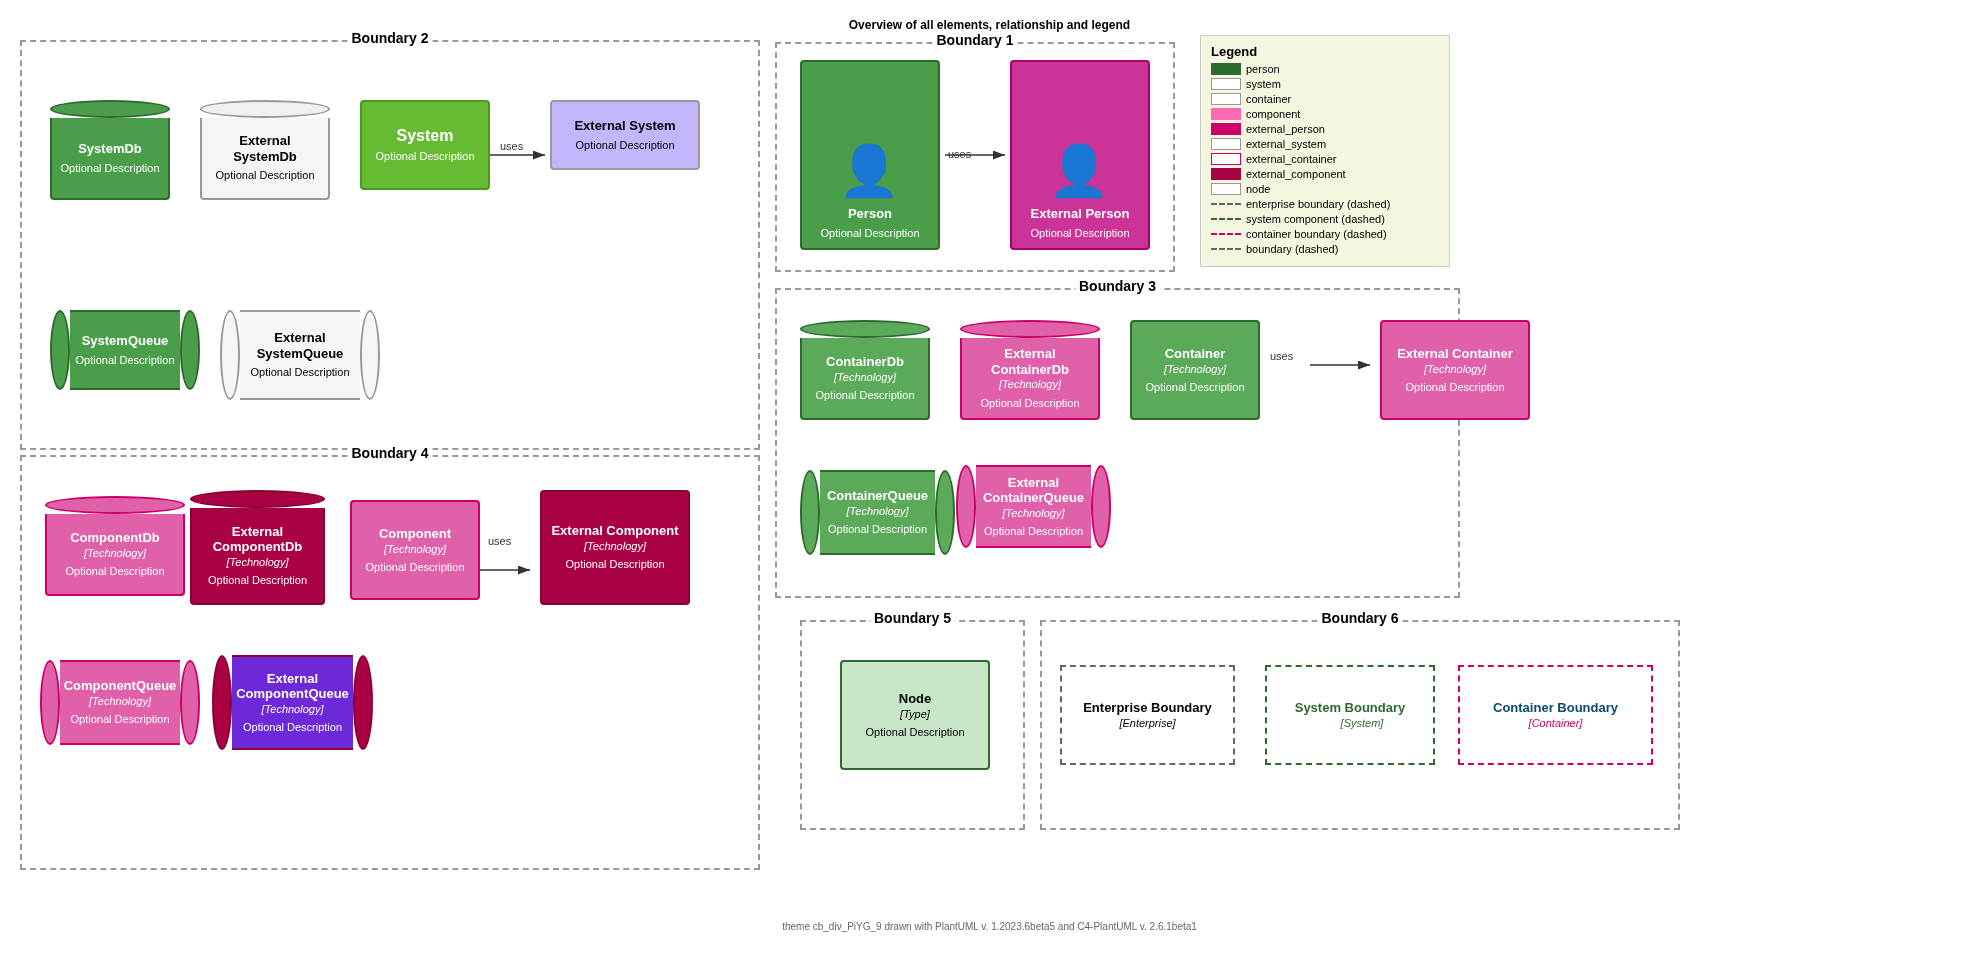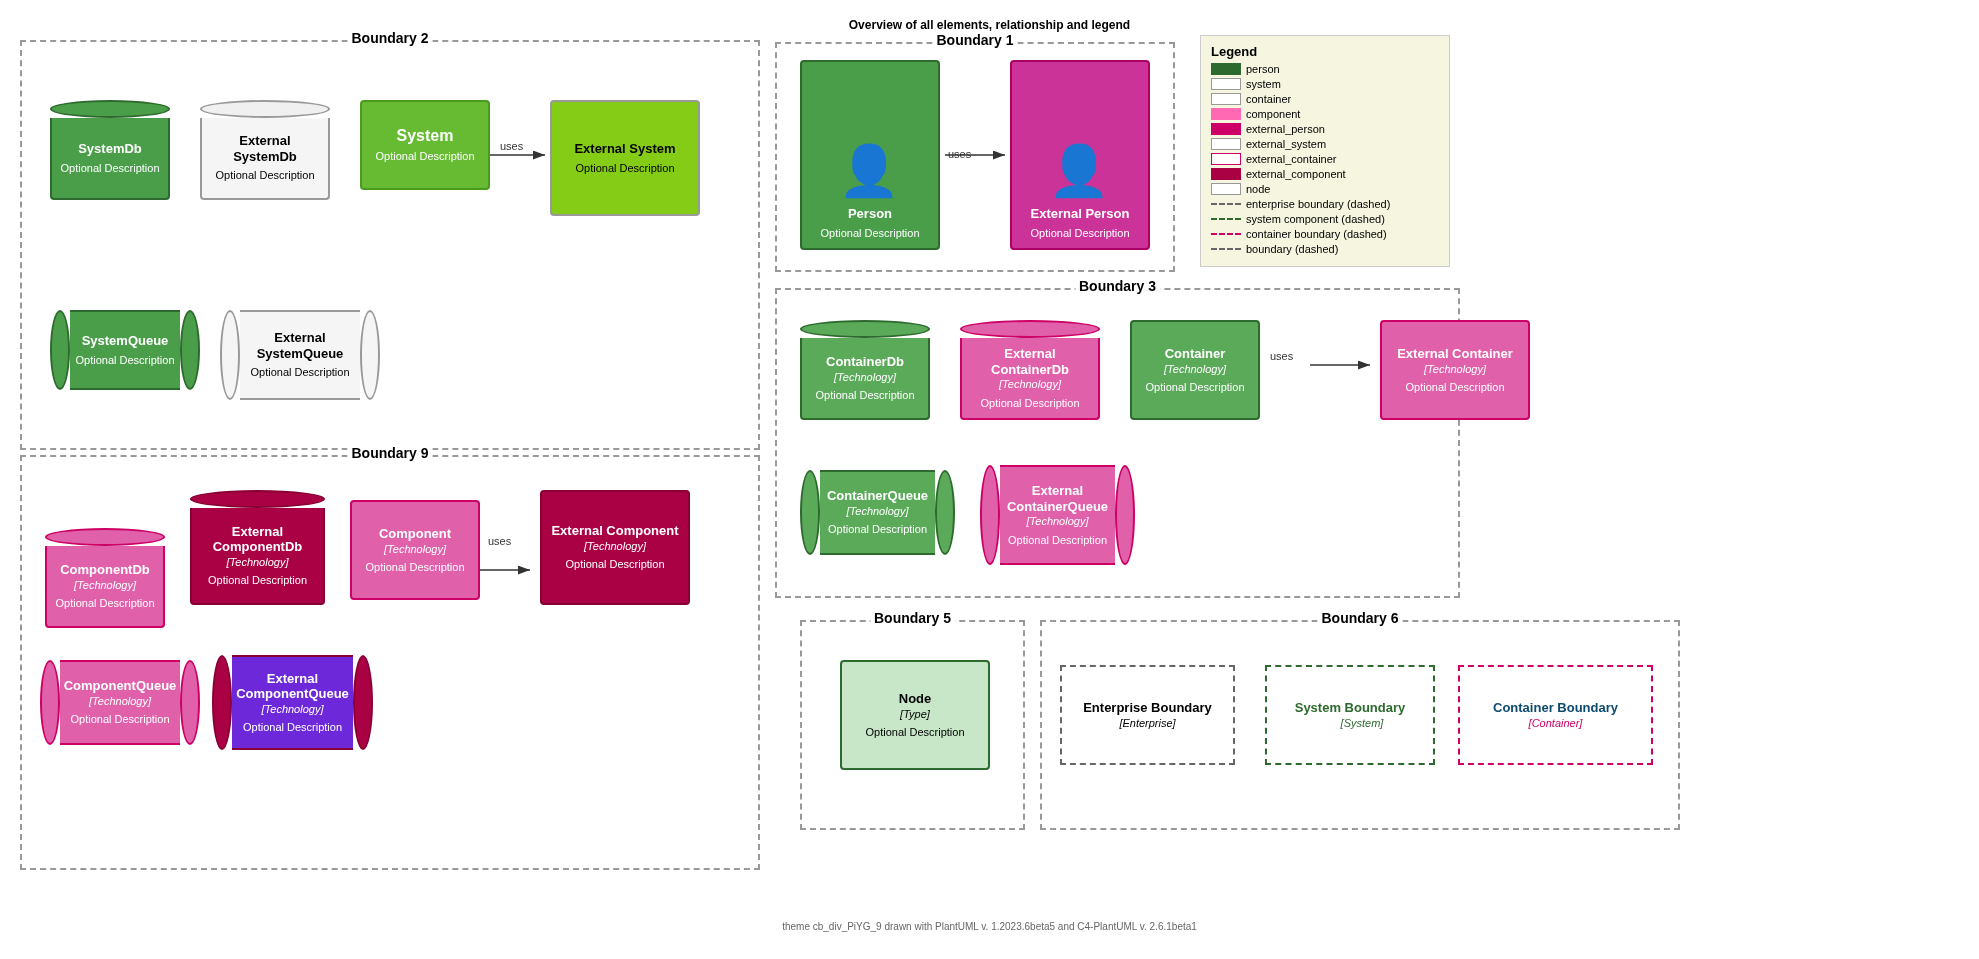--- a/index.html
+++ b/index.html
@@ -287,21 +287,21 @@
     </div>
   </div>
 
   <div class="elem-box" style="left:360px;top:100px;width:130px;height:90px;background:#66bb33;border:2px solid #4a9a20;">
     <div class="elem-title text-white" style="font-size:16px;">System</div>
     <div class="elem-desc text-white">Optional Description</div>
   </div>
 
   <div style="position:absolute;left:500px;top:140px;font-size:11px;color:#333;">uses</div>
 
-  <div class="elem-box" style="left:550px;top:100px;width:150px;height:116px;background:#84cc16;border:2px solid #999;">
+  <div class="elem-box" style="left:550px;top:100px;width:150px;height:70px;background:#c4b5fd;border:2px solid #999;">
     <div class="elem-title text-dark">External System</div>
     <div class="elem-desc text-dark">Optional Description</div>
   </div>
 
   <div class="queue-shape" style="left:50px;top:310px;width:150px;height:80px;">
     <div class="queue-left" style="background:#4a9e4a;border-color:#2d6a2d;"></div>
     <div class="queue-body" style="background:#4a9e4a;border-color:#2d6a2d;">
       <div class="elem-title text-white">SystemQueue</div>
       <div class="elem-desc text-white">Optional Description</div>
     </div>
@@ -430,35 +430,35 @@
   <div class="queue-shape" style="left:800px;top:470px;width:155px;height:85px;">
     <div class="queue-left" style="background:#5aaa5a;border-color:#2d6a2d;"></div>
     <div class="queue-body" style="background:#5aaa5a;border-color:#2d6a2d;">
       <div class="elem-title text-white">ContainerQueue</div>
       <div class="elem-tech text-white">[Technology]</div>
       <div class="elem-desc text-white">Optional Description</div>
     </div>
     <div class="queue-right" style="background:#5aaa5a;border-color:#2d6a2d;"></div>
   </div>
 
-  <div class="queue-shape" style="left:980px;top:465px;width:155px;height:100px;">
+  <div class="queue-shape" style="left:956px;top:465px;width:155px;height:83px;">
     <div class="queue-left" style="background:#e060aa;border-color:#cc0066;"></div>
     <div class="queue-body" style="background:#e060aa;border-color:#cc0066;">
       <div class="elem-title text-white">External ContainerQueue</div>
       <div class="elem-tech text-white">[Technology]</div>
       <div class="elem-desc text-white">Optional Description</div>
     </div>
     <div class="queue-right" style="background:#e060aa;border-color:#cc0066;"></div>
   </div>
 
   <div class="boundary" style="left:20px;top:455px;width:740px;height:415px;border-color:#999;">
-    <div class="boundary-label">Boundary 9</div>
-  </div>
-
-  <div class="db-cylinder" style="left:45px;top:528px;width:120px;height:100px;text-align:center;">
+    <div class="boundary-label">Boundary 4</div>
+  </div>
+
+  <div class="db-cylinder" style="left:45px;top:496px;width:140px;height:100px;text-align:center;">
     <div class="cyl-top" style="background:#e060aa;border-color:#cc0066;"></div>
     <div class="cyl-body" style="background:#e060aa;border-color:#cc0066;">
       <div class="elem-title text-white">ComponentDb</div>
       <div class="elem-tech text-white">[Technology]</div>
       <div class="elem-desc text-white">Optional Description</div>
     </div>
   </div>
 
   <div class="db-cylinder" style="left:190px;top:490px;width:135px;height:115px;">
     <div class="cyl-top" style="background:#aa0044;border-color:#880033;"></div>

